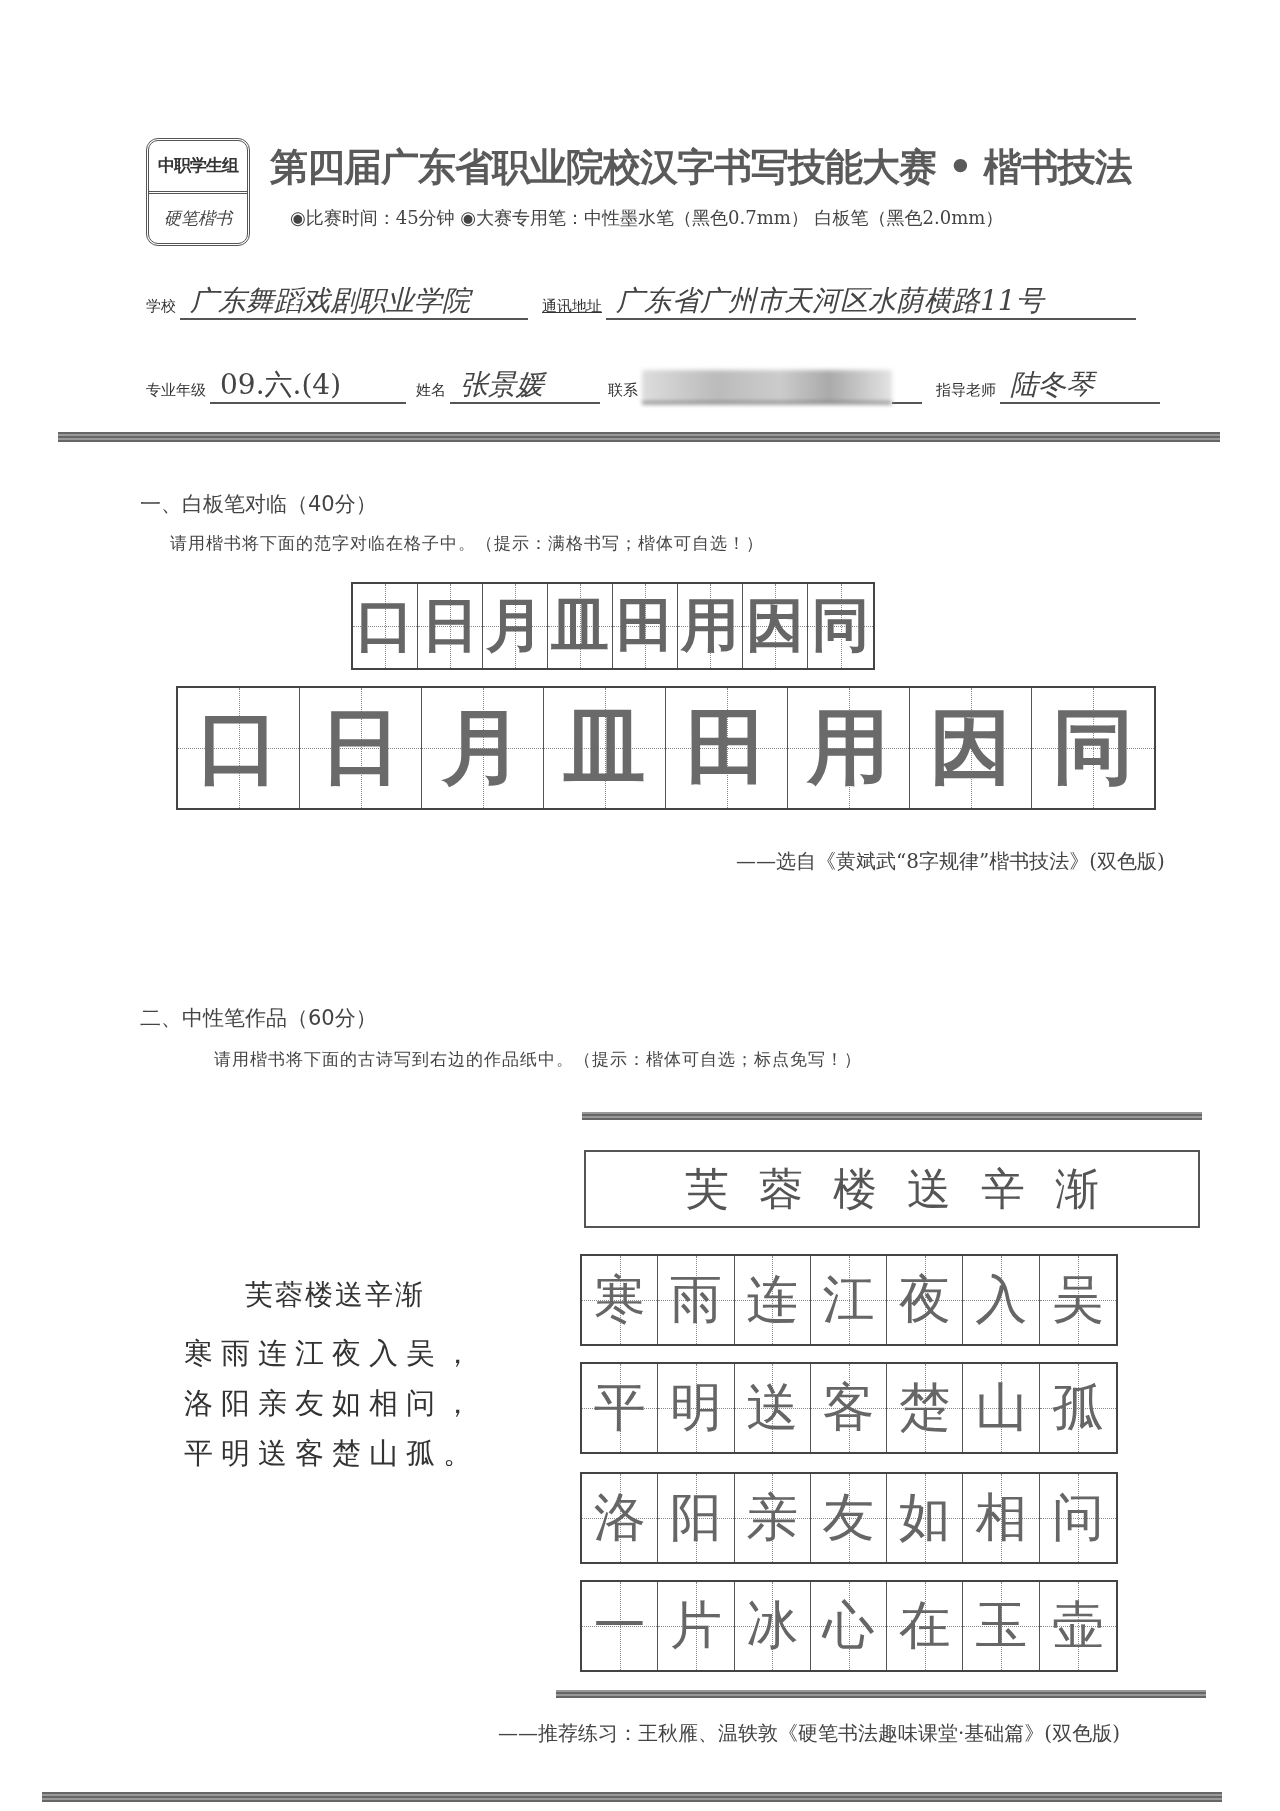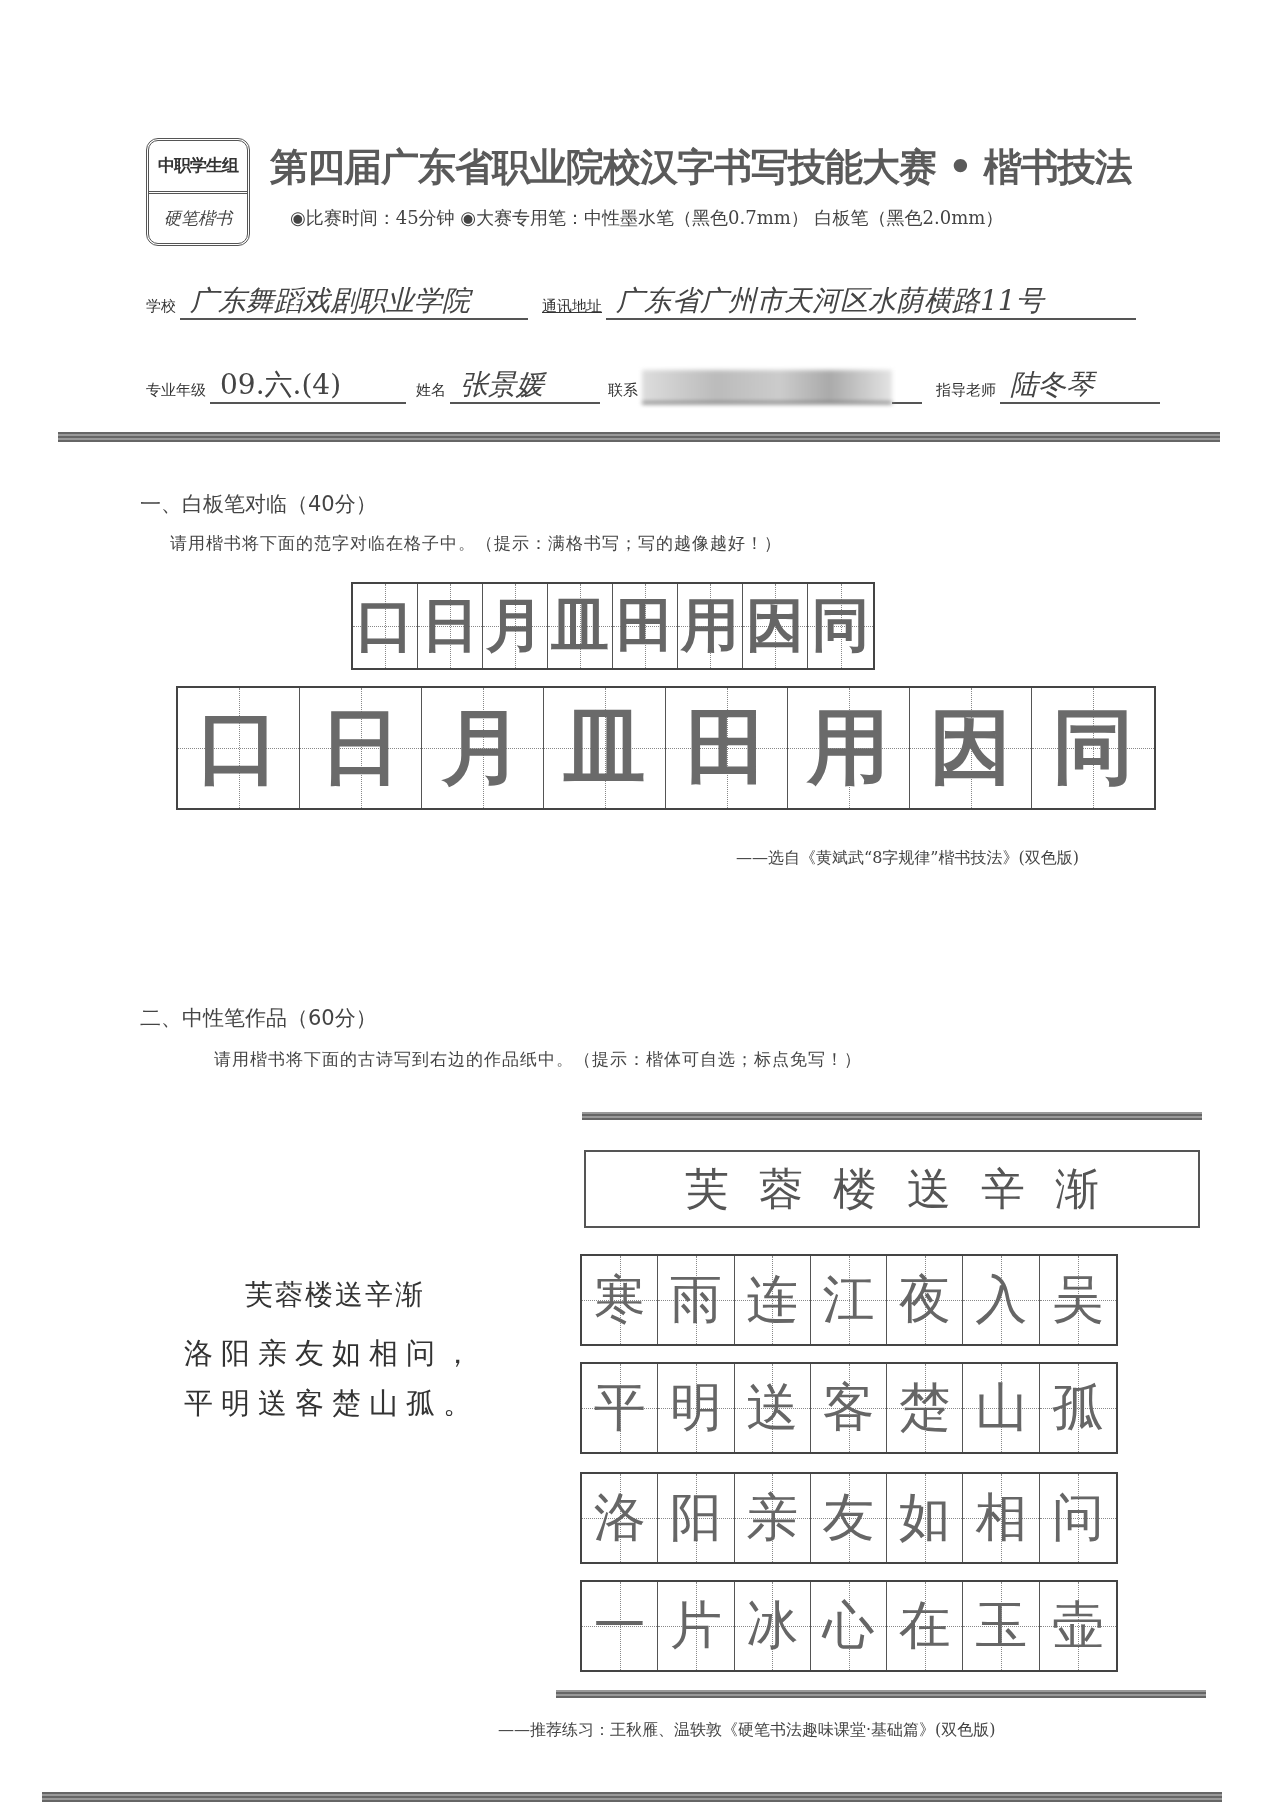--- a/index.html
+++ b/index.html
@@ -65,21 +65,21 @@
   }
   .cell::after {
     content: ""; position: absolute; top: 50%; left: 0; right: 0;
     border-top: 1.5px dotted #888;
   }
   .cell span { position: relative; z-index: 1; }
 
   .model-grid .cell { width: 65px; height: 84px; font-family: "DejaVu Sans", sans-serif; font-weight: bold; font-size: 58px; color: #666; }
   .copy-grid .cell { width: 122px; height: 120px; font-family: "DejaVu Sans", sans-serif; font-weight: bold; font-size: 82px; color: #6a6a6a; }
 
-  .source { font-size: 16px; color: #444; white-space: nowrap; }
+  .source { font-size: 20px; color: #444; white-space: nowrap; }
 
   
   .poem-title { font-size: 28px; color: #333; letter-spacing: 2px; text-align: center; }
   .poem-line { font-size: 29px; color: #333; letter-spacing: 8px; line-height: 50px; white-space: nowrap; }
 
   
   .wp-title {
     border: 2px solid #555; box-sizing: border-box; display: flex; align-items: center; justify-content: center;
     font-size: 44px; color: #555; letter-spacing: 30px; padding-left: 30px;
   }
@@ -110,21 +110,21 @@
   <span class="f-label" style="margin-left:8px;">联系</span>
   <span class="blurred"></span>
   <span style="display:inline-block; width:30px; border-bottom:2px solid #555; height:32px;"></span>
   <span class="f-label" style="margin-left:14px;">指导老师</span>
   <span class="f-value" style="width:160px;">陆冬琴</span>
 </div>
 
 <div class="abs rule-thick" style="left:58px; top:432px; width:1162px;"></div>
 
 <div class="abs sec-head" style="left:140px; top:490px;">一、白板笔对临（40分）</div>
-<div class="abs sec-note" style="left:170px; top:532px;">请用楷书将下面的范字对临在格子中。（提示：满格书写；写的越像越好！）</div>
+<div class="abs sec-note" style="left:170px; top:532px;">请用楷书将下面的范字对临在格子中。（提示：满格书写；楷体可自选！）</div>
 
 <div class="abs grid model-grid" style="left:351px; top:582px;">
   <div class="cell">
       <span>口</span>
     </div>
   <div class="cell">
       <span>日</span>
     </div>
   <div class="cell">
       <span>月</span>
@@ -173,20 +173,21 @@
     </div>
 </div>
 
 <div class="abs source" style="left:736px; top:848px;">——选自《黄斌武“8字规律”楷书技法》(双色版)</div>
 
 <div class="abs sec-head" style="left:140px; top:1004px;">二、中性笔作品（60分）</div>
 <div class="abs sec-note" style="left:170px; top:1048px;margin-left:44px;">请用楷书将下面的古诗写到右边的作品纸中。（提示：楷体可自选；标点免写！）</div>
 
 <div class="abs poem-title" style="left:180px; top:1276px; width:310px;">芙蓉楼送辛渐</div>
 <div class="abs" style="left:184px; top:1328px;">
+  <div class="poem-line">寒雨连江夜入吴，</div>
   <div class="poem-line">洛阳亲友如相问，</div>
   <div class="poem-line">平明送客楚山孤。</div>
 </div>
 
 <div class="abs rule-thick" style="left:582px; top:1112px; width:620px; height:8px;"></div>
 <div class="abs wp-title" style="left:584px; top:1150px; width:616px; height:78px;">芙蓉楼送辛渐</div>
 
 <div class="abs grid work-grid" style="left:580px; top:1254px;">
   <div class="cell">
       <span>寒</span>

